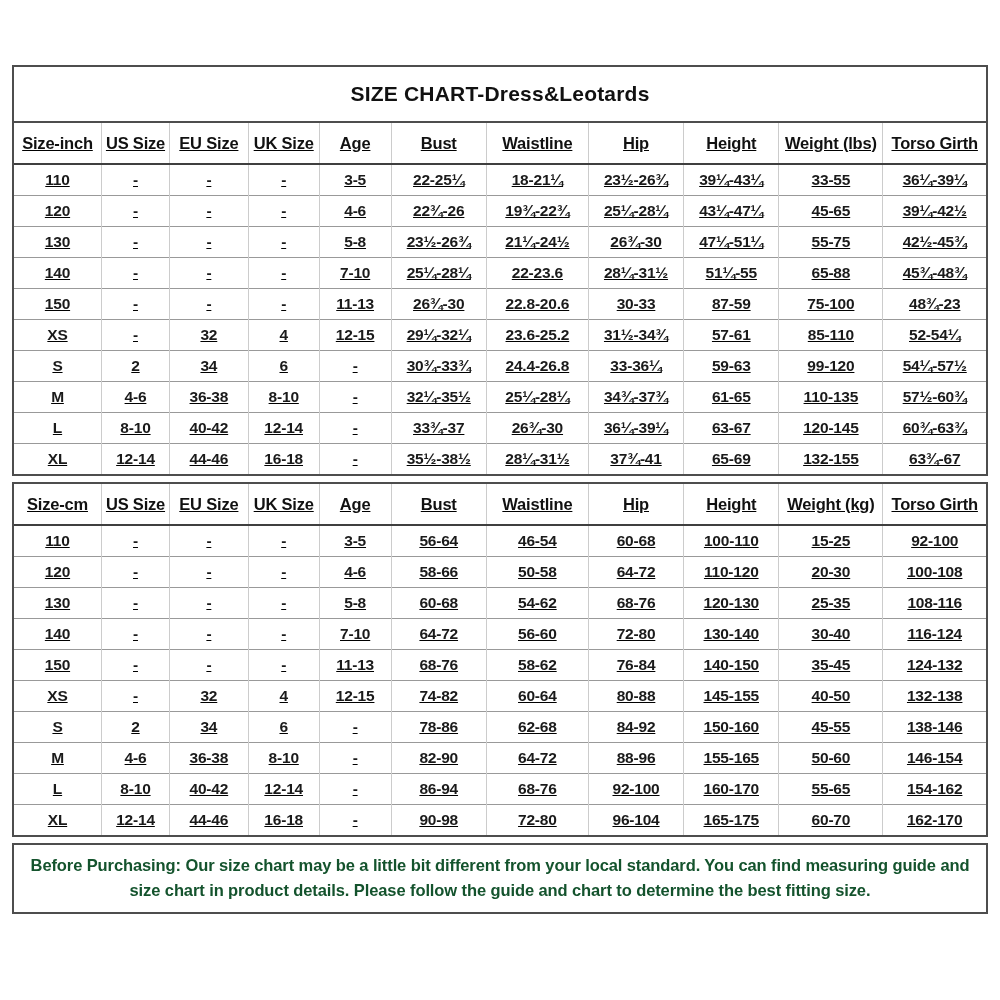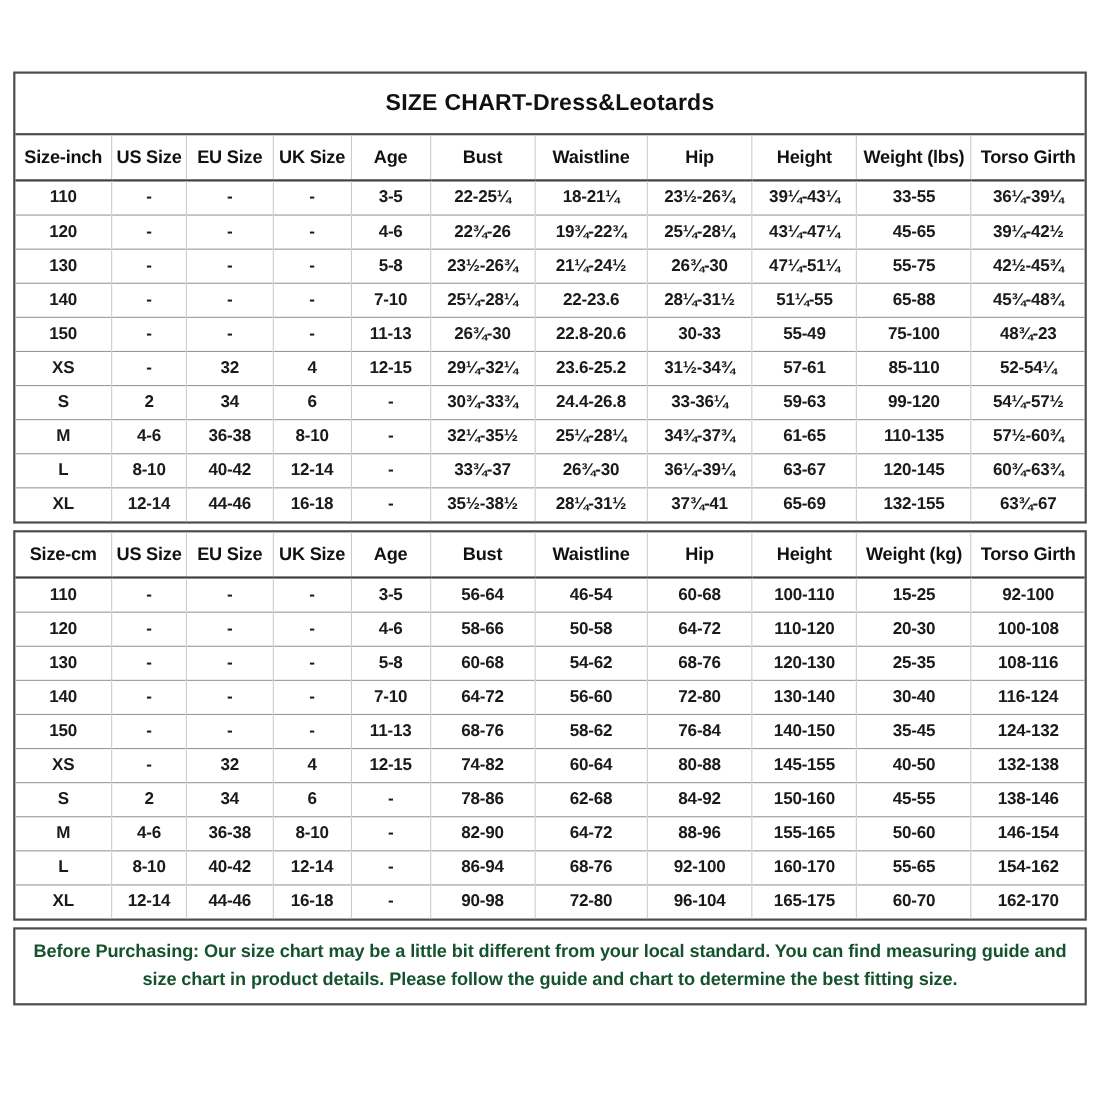--- a/index.html
+++ b/index.html
@@ -33,20 +33,21 @@
     font-size: 21px;
     font-weight: 700;
     color: #111111;
     letter-spacing: 0.2px;
     border-bottom: 2px solid #4d4d4d;
   }
   table.size-table {
     width: 100%;
     border-collapse: collapse;
     table-layout: fixed;
+    text-decoration: underline;
   }
   table.size-table th {
     height: 40px;
     font-size: 16.5px;
     font-weight: 700;
     color: #111111;
     text-align: center;
     vertical-align: middle;
     border-left: 1px solid #cccccc;
     border-bottom: 2px solid #3f3f3f;
@@ -187,21 +188,21 @@
             </tr>
             <tr>
               <td>150</td>
               <td>-</td>
               <td>-</td>
               <td>-</td>
               <td>11-13</td>
               <td>26¾-30</td>
               <td>22.8-20.6</td>
               <td>30-33</td>
-              <td>55-49</td>
+              <td>87-59</td>
               <td>75-100</td>
               <td>48¾-23</td>
             </tr>
             <tr>
               <td>XS</td>
               <td>-</td>
               <td>32</td>
               <td>4</td>
               <td>12-15</td>
               <td>29¼-32¼</td>

